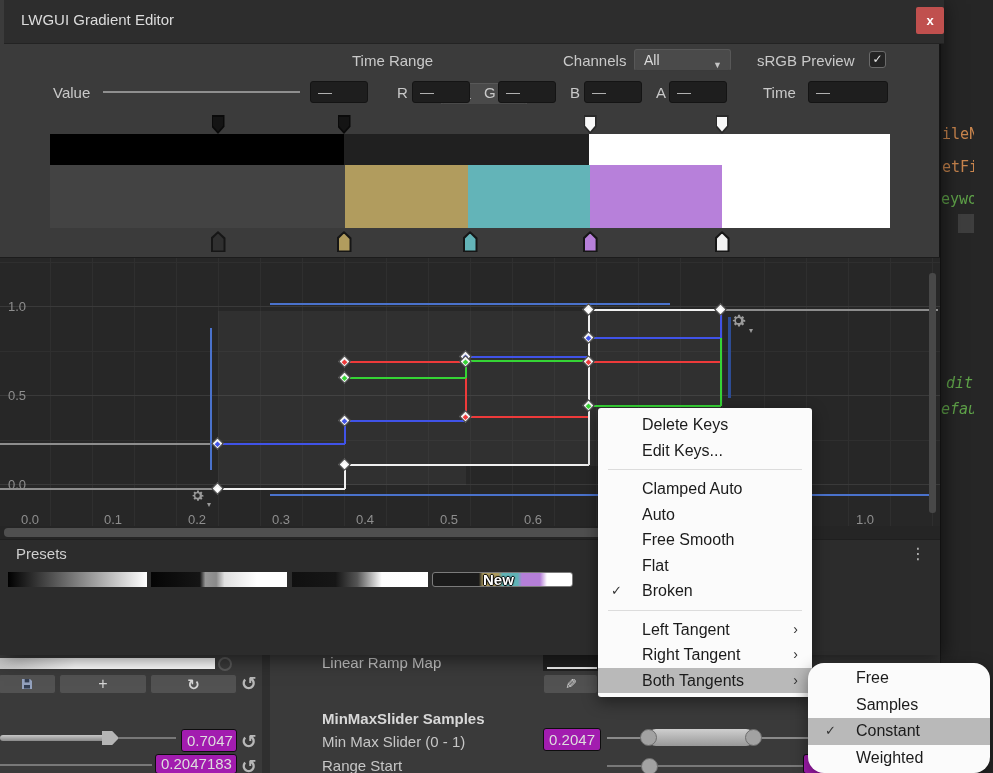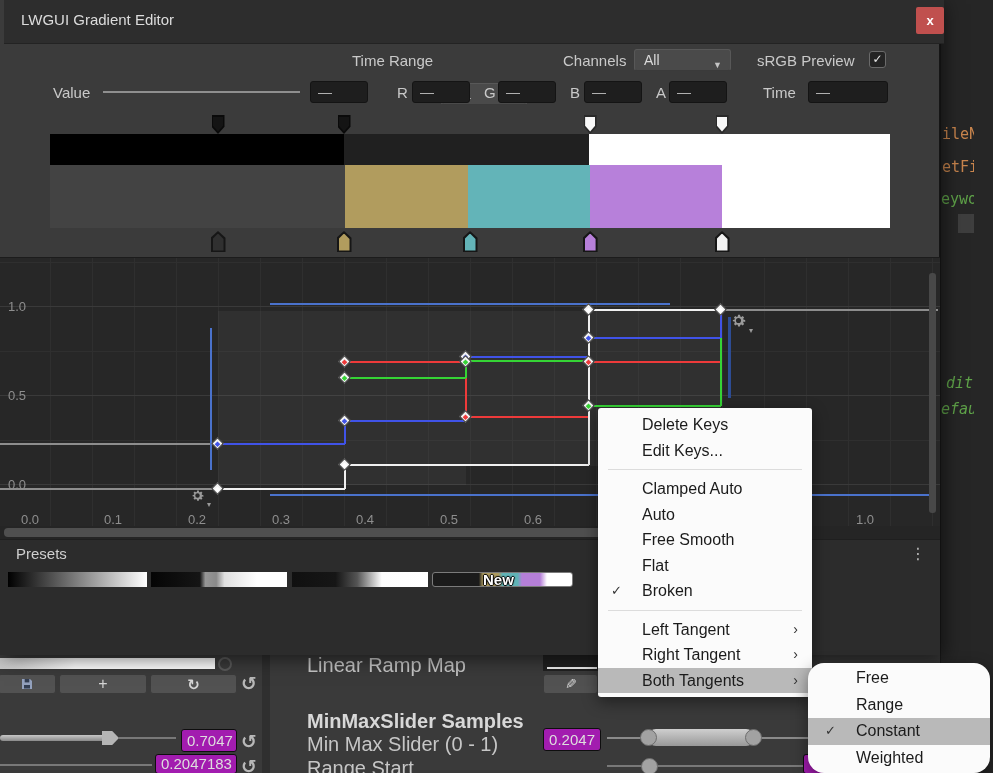--- a/index.html
+++ b/index.html
@@ -58,21 +58,21 @@
   #presets-label { left:16px; top:5px; font-size:15px; color:#cfcfcf; }
   #presets-menu-icon { left:910px; top:4px; font-size:16px; color:#b5b5b5; letter-spacing:0; }
   .swatch { position:absolute; top:32px; height:15px; }
   #swatch-new { border:1px solid #7b7b7b; border-radius:3px; }
   #new-label { position:absolute; left:50px; top:-2px; color:#fff; font-size:15px; font-weight:bold;
     text-shadow:-1px 0 1px #000, 1px 0 1px #000, 0 -1px 1px #000, 0 1px 1px #000; }
 
   
   #inspector { left:0; top:655px; width:940px; height:118px; background:#3a3a3a; }
   #panel-divider { left:262px; top:0; width:8px; height:118px; background:#2f2f2f; }
-  .insp-label { color:#c6c6c6; font-size:20px; }
+  .insp-label { color:#c6c6c6; font-size:15px;margin-left:15px; }
   .value-box { background:#a21caf; border:1px solid #0e0e0e; border-radius:3px; color:#dedede;
     font-size:15px; text-align:right; padding:0 5px; overflow:hidden; white-space:nowrap; }
   .tool-btn { background:#525252; border:1px solid #3a3a3a; border-radius:3px; color:#d5d5d5;
     text-align:center; }
   .undo-icon { color:#b8b8b8; font-size:19px; font-weight:bold; }
   .slider-track { background:#787878; }
   .round-knob { position:absolute; width:17px; height:17px; border-radius:50%; background:#a2a2a2; border:1px solid #6d6d6d; }
 
   
   .menu { background:#fbfbfb; box-shadow:0 5px 16px rgba(0,0,0,.45); }
@@ -392,18 +392,18 @@
       <div class="menu-item"><span>Flat</span></div>
       <div class="menu-item"><span class="check">✓</span><span>Broken</span></div>
       <div class="menu-sep"></div>
       <div class="menu-item"><span>Left Tangent</span><span class="mi-arrow">›</span></div>
       <div class="menu-item"><span>Right Tangent</span><span class="mi-arrow">›</span></div>
       <div class="menu-item hl"><span>Both Tangents</span><span class="mi-arrow">›</span></div>
     </div>
 
   <div id="tangent-submenu" class="menu abs">
       <div class="menu-item"><span>Free</span></div>
-      <div class="menu-item"><span>Range</span></div>
+      <div class="menu-item"><span>Samples</span></div>
       <div class="menu-item hl"><span class="check">✓</span><span>Constant</span></div>
       <div class="menu-item"><span>Weighted</span></div>
     </div>
 
 </div>
 
 </body></html>

